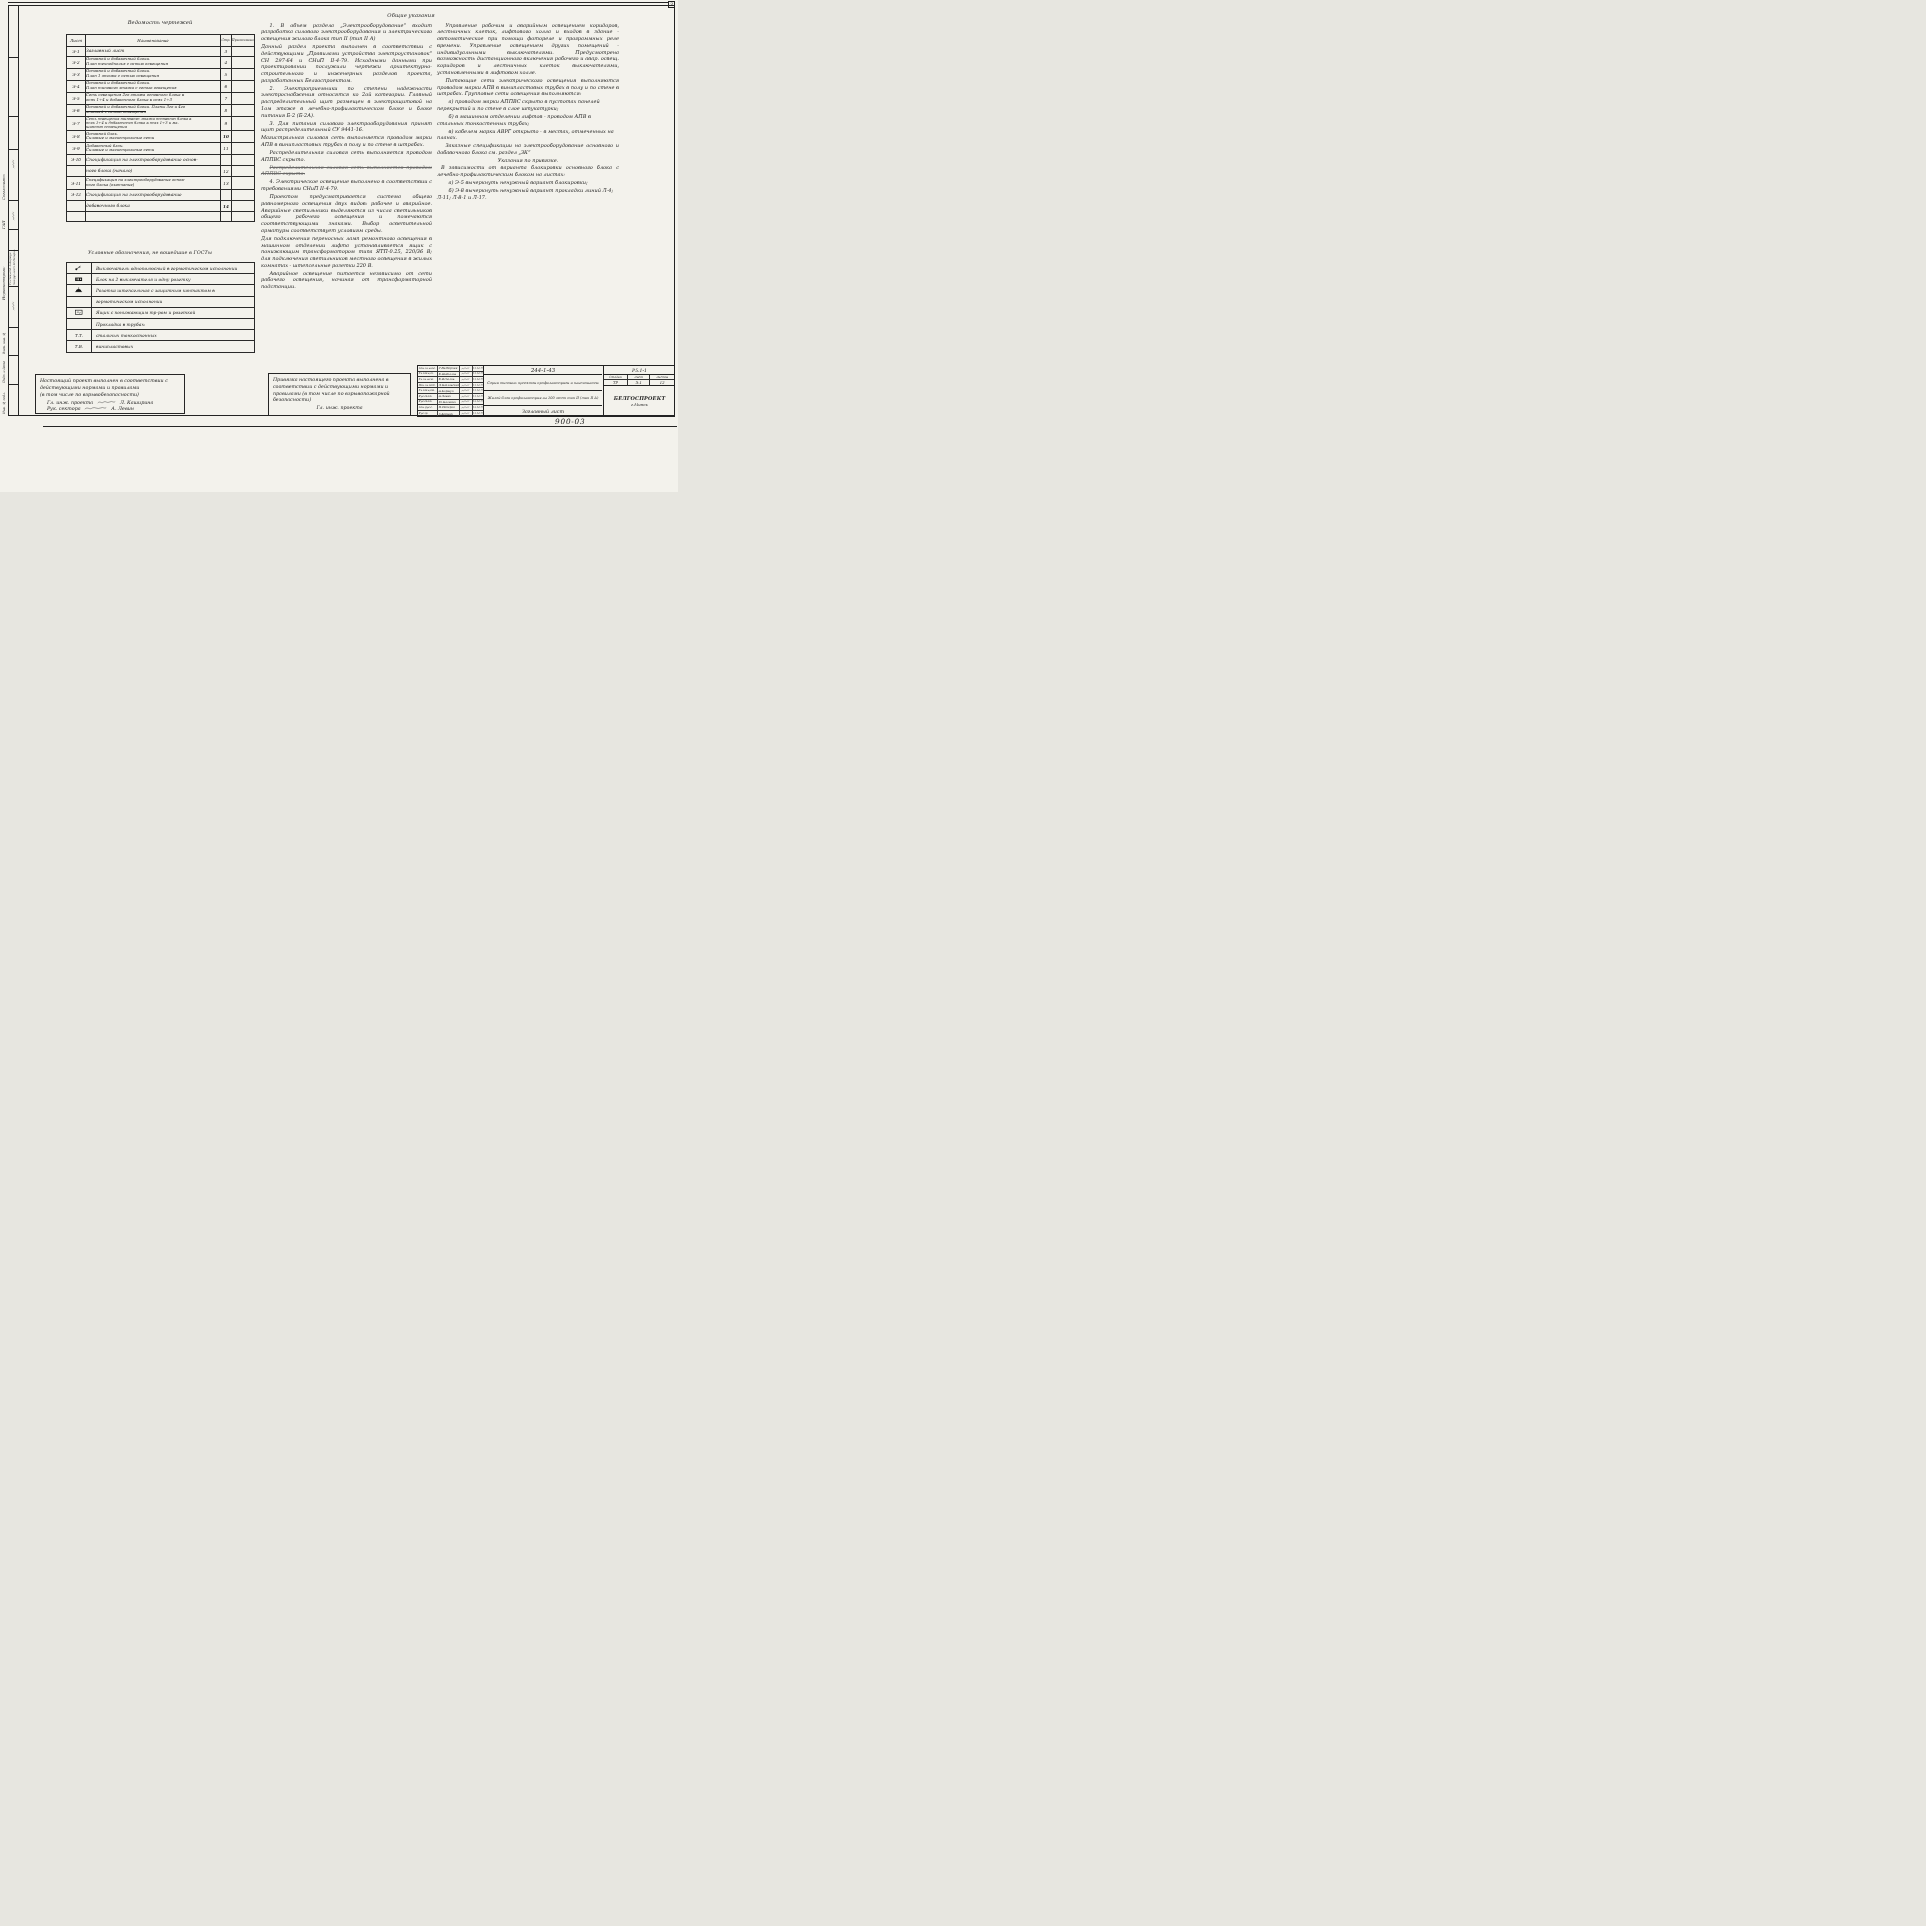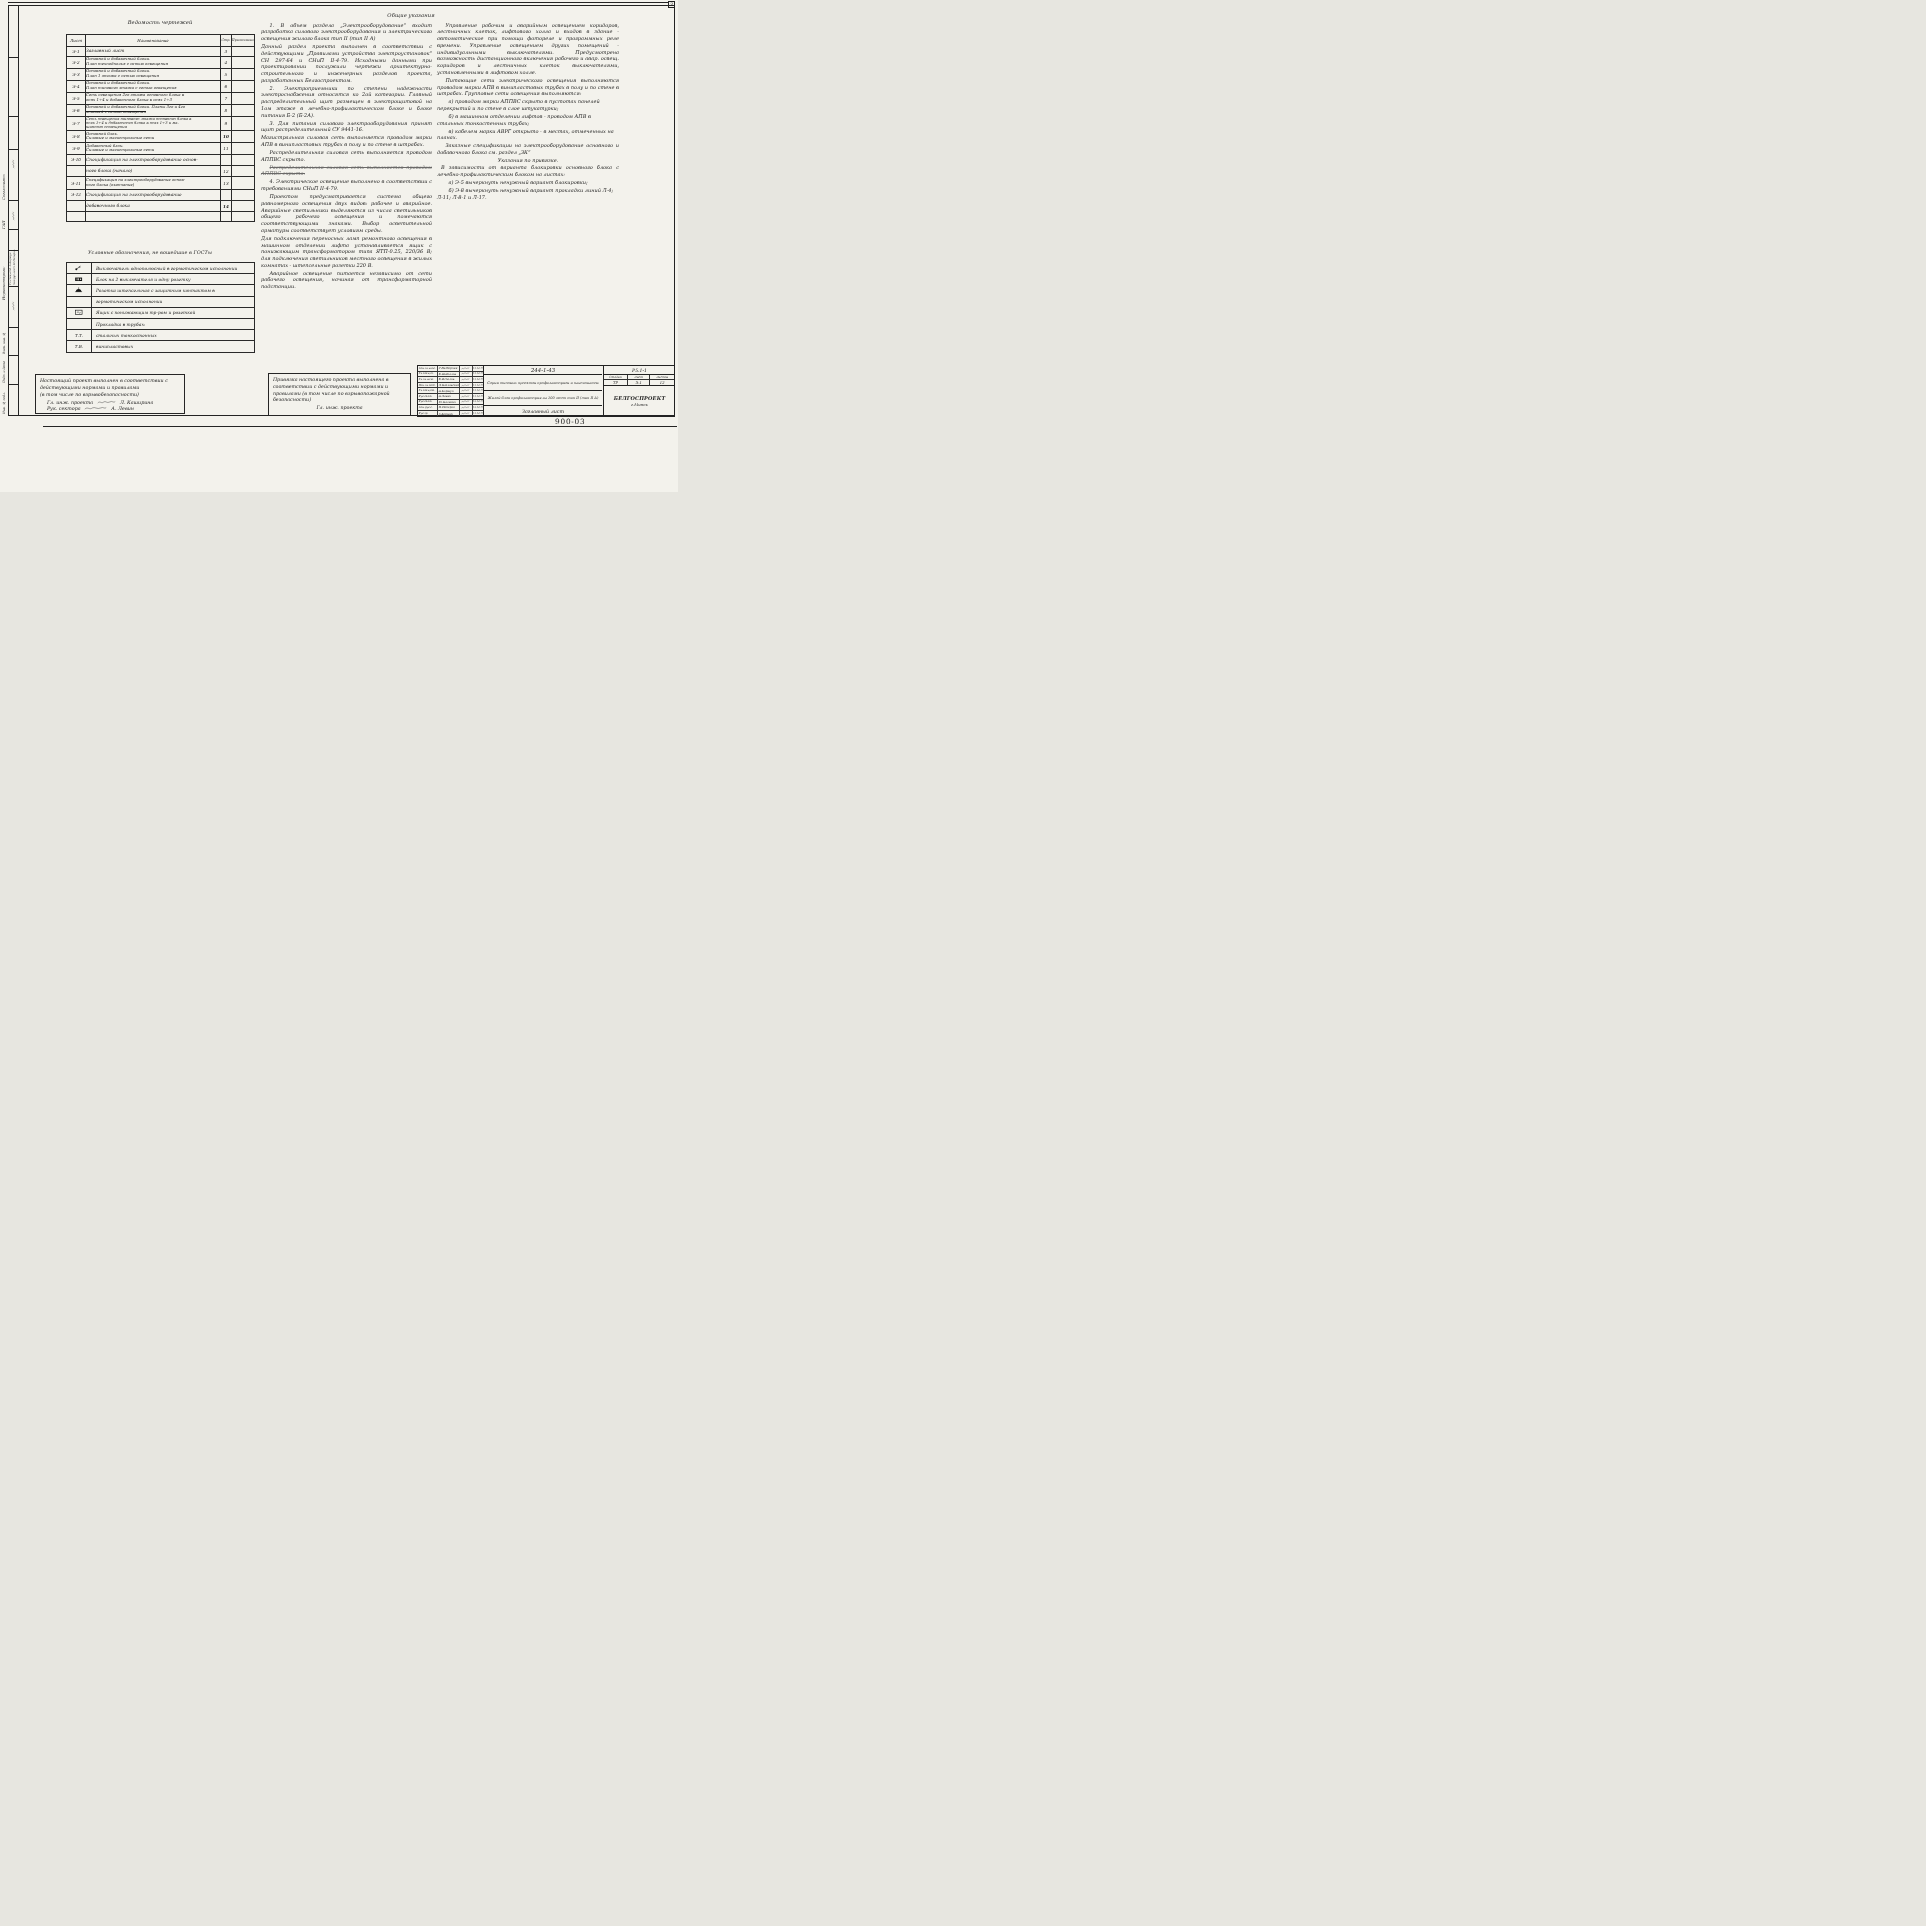--- a/index.html
+++ b/index.html
@@ -1,20 +1,20 @@
 <!DOCTYPE html>
 <html style="font-size:6.2px"><head>
 <meta charset="utf-8">
 <style>
   *{box-sizing:border-box;margin:0;padding:0}
   html,body{background:#e7e6e0}
   .sheet{position:relative;width:678px;height:492px;background:#f3f2ec;color:#1d1d1d;
          font-family:"DejaVu Serif",serif;overflow:hidden}
   .abs{position:absolute}
-  .hw{}
+  .hw{font-style:italic}
   .line{position:absolute;background:#242424}
   .vtext{writing-mode:vertical-rl;transform:rotate(180deg);white-space:nowrap}
   .mlabel{font-style:italic;font-size:3.7px;color:#232323}
   .msmall{font-style:italic;font-size:2.6px;color:#2a2a2a}
 
   .sec-title{font-style:italic;font-size:5.2px;text-align:center;letter-spacing:0.1px}
 
   table{border-collapse:collapse;table-layout:fixed}
   .dl,.lg{width:188px;border:0.8px solid #242424;background:transparent}
   .dl td,.lg td{border:0.6px solid #2a2a2a;vertical-align:middle;padding:0;overflow:hidden}

